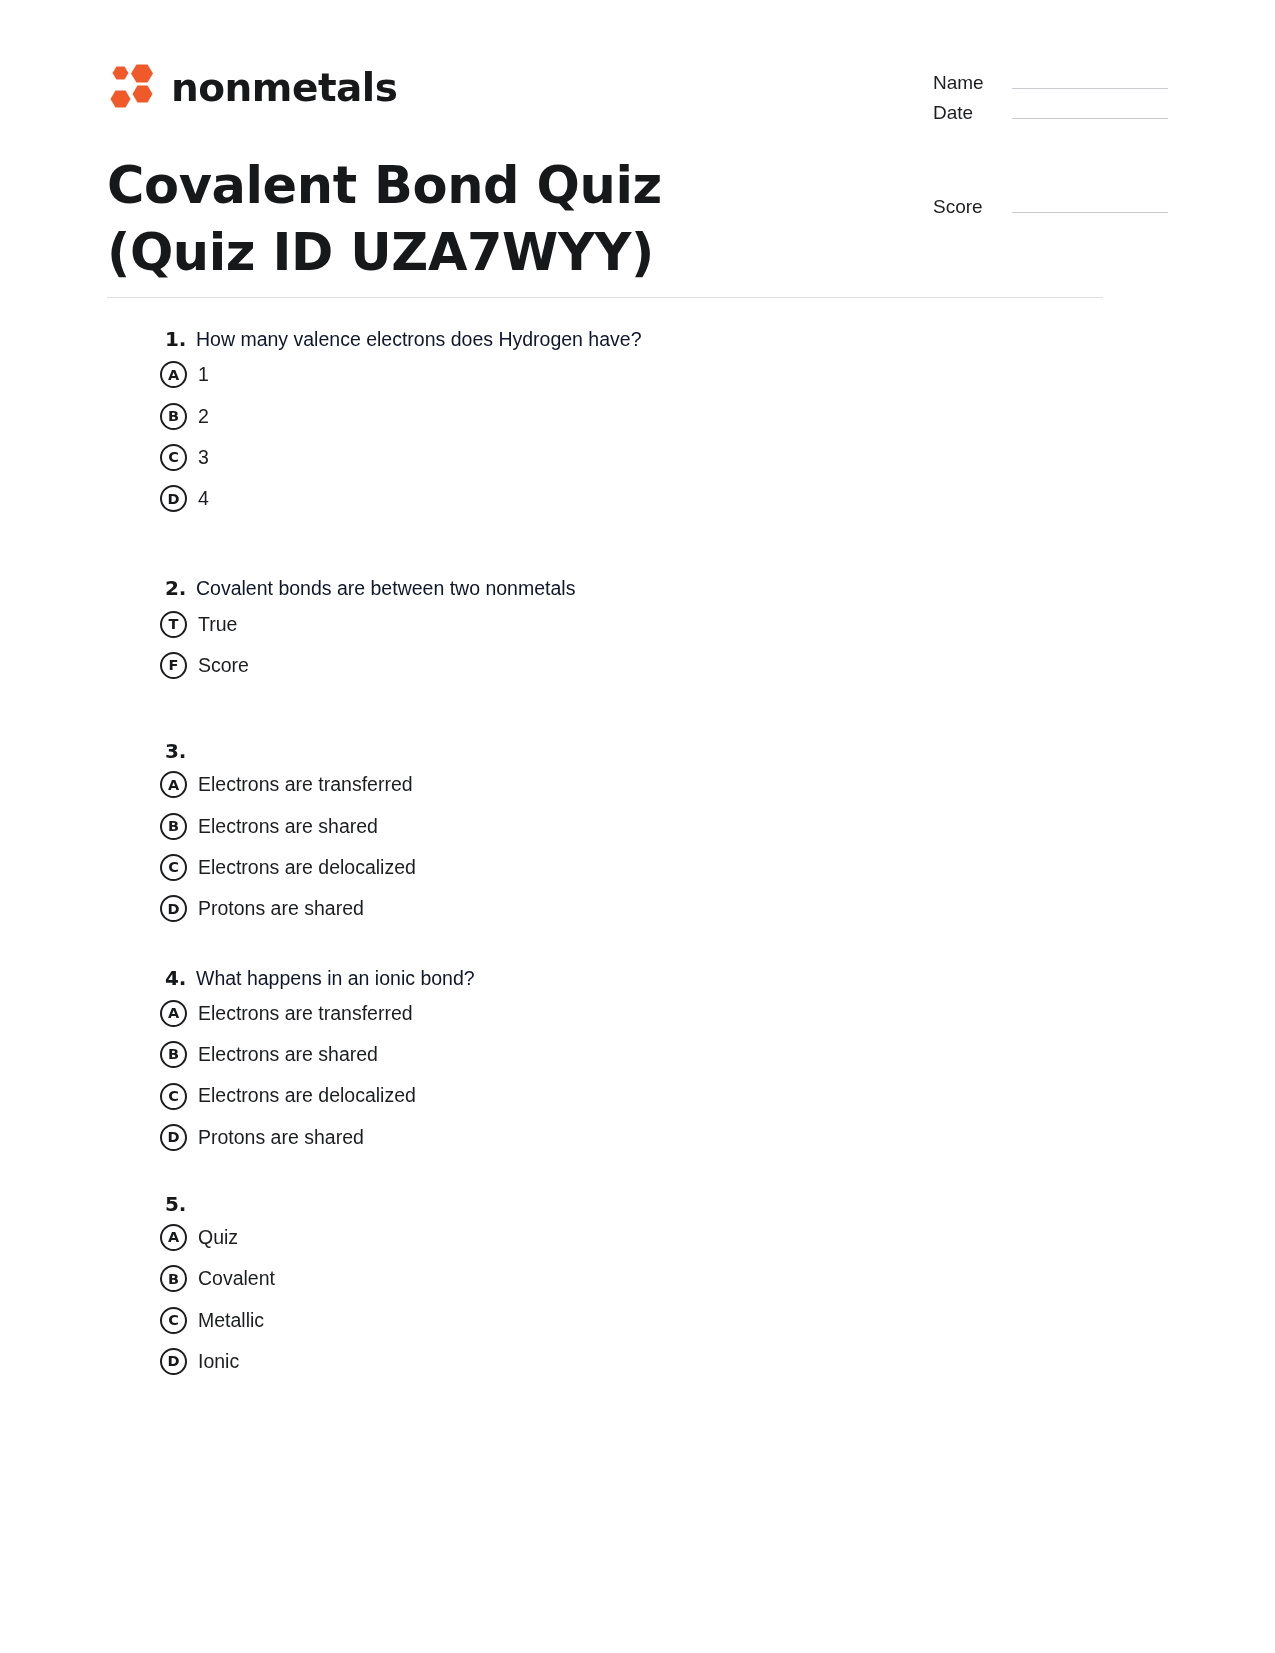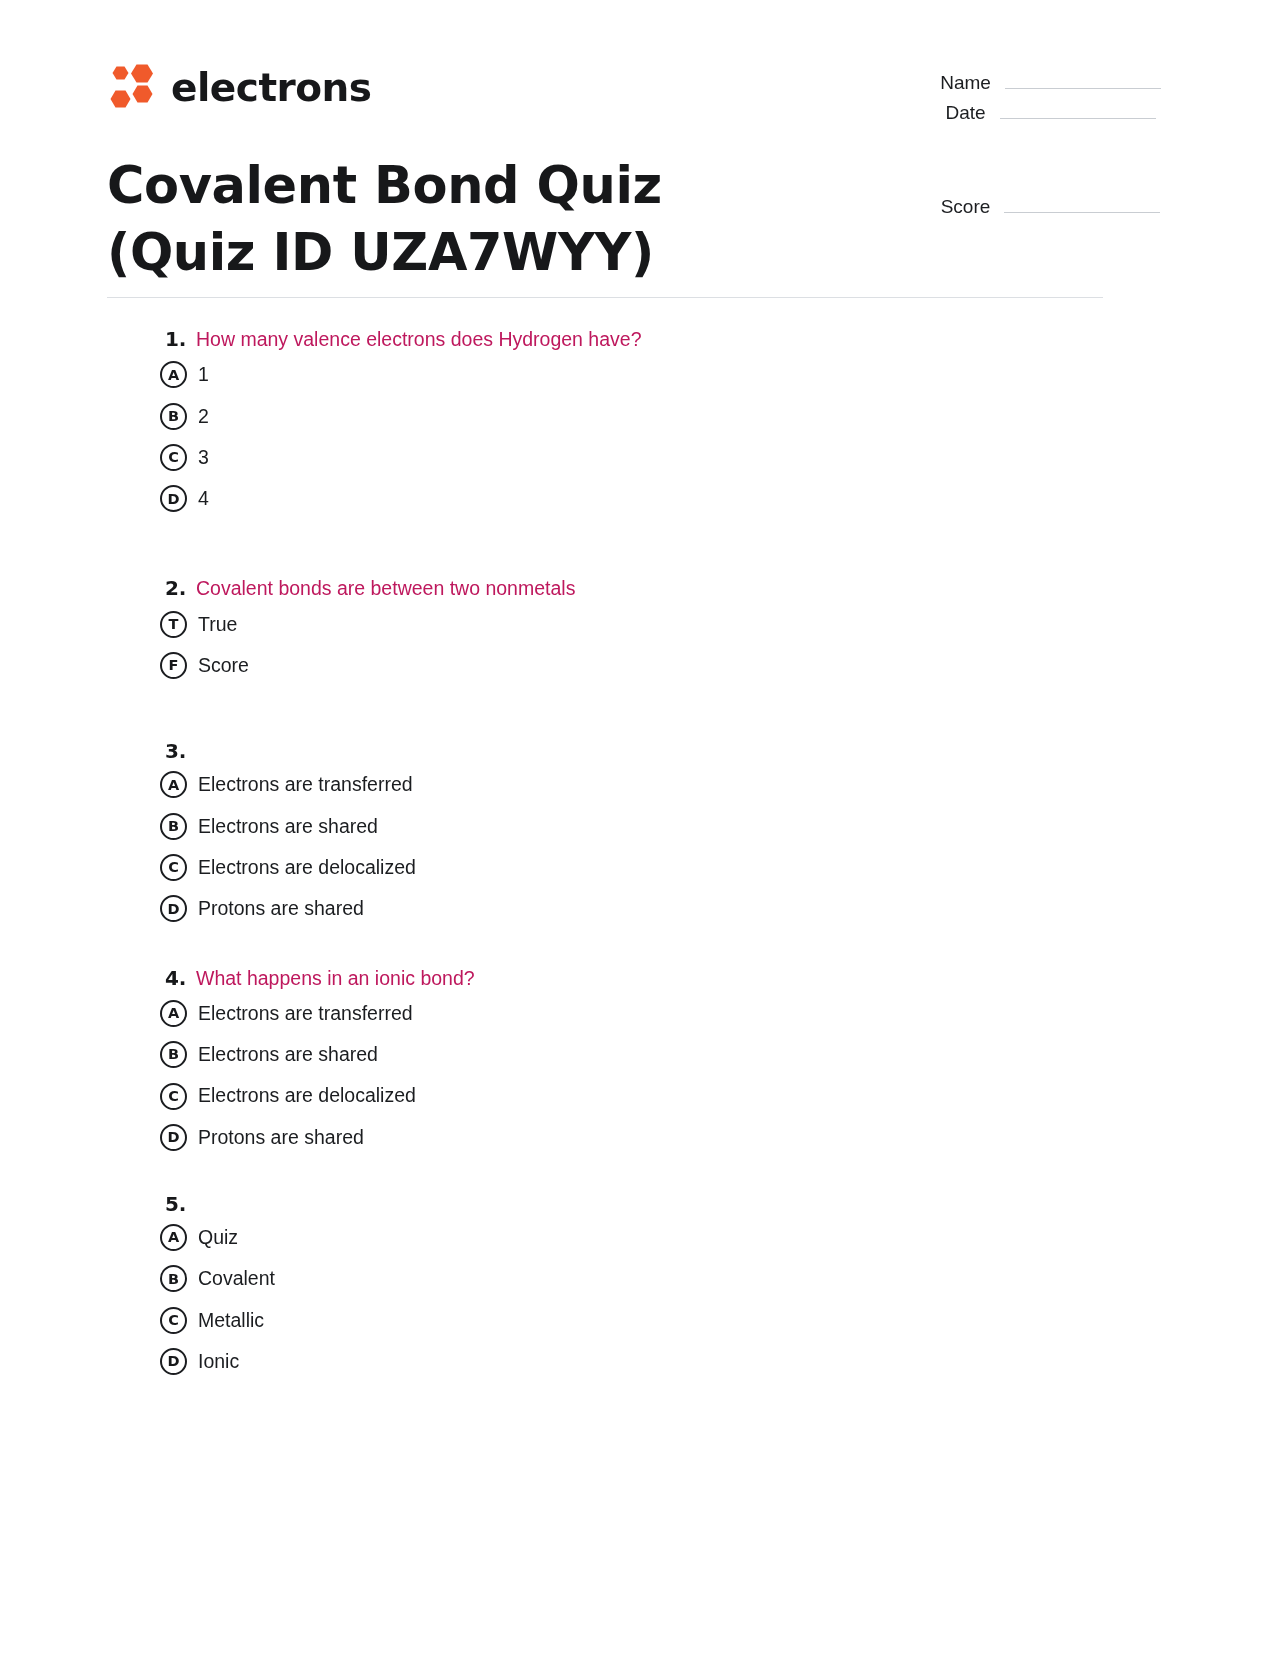--- a/index.html
+++ b/index.html
@@ -57,21 +57,21 @@
   }
 
   .meta-fields {
     width: 235px;
     padding-top: 16px;
   }
 
   .meta-row {
     display: flex;
     align-items: baseline;
-    justify-content: center;
+    justify-content: space-between;
     gap: 14px;
     margin-bottom: 8px;
   }
 
   .meta-label {
     font-size: 19px;
     color: #1c1e21;
     white-space: nowrap;
     font-family: "Liberation Sans", sans-serif;
   }
@@ -137,21 +137,21 @@
     font-weight: 700;
     color: #17181a;
     min-width: 24px;
     text-align: right;
     font-family: "DejaVu Sans", sans-serif;
     letter-spacing: -0.3px;
   }
 
   .q-text {
     font-size: 19.5px;
-    color: #be185d;
+    color: #0f172a;
     line-height: 1.45;
     font-family: "Liberation Sans", sans-serif;
     text-align: right;
   }
 
   .options { margin-top: 4px; }
 
   .option {
     display: flex;
     align-items: center;
@@ -201,21 +201,21 @@
       <span class="logo-mark">
         <svg viewBox="0 0 48 46" width="48" height="46" aria-hidden="true">
           <g fill="#F05A2B">
             <polygon points="9.5,2.5 17.5,2.5 21.5,9 17.5,15.5 9.5,15.5 5.5,9"></polygon>
             <polygon points="29.5,0.5 40.5,0.5 46,9.5 40.5,18.5 29.5,18.5 24,9.5"></polygon>
             <polygon points="30.5,21.5 40.5,21.5 45.5,30 40.5,38.5 30.5,38.5 25.5,30"></polygon>
             <polygon points="8.5,26.5 18.5,26.5 23.5,35 18.5,43.5 8.5,43.5 3.5,35"></polygon>
           </g>
         </svg>
       </span>
-      <span class="brand-name">electrons</span>
+      <span class="brand-name">nonmetals</span>
     </div>
 
     <div class="meta-fields">
       <div class="meta-row">
         <span class="meta-label">Name</span>
         <span class="meta-line"></span>
       </div>
       <div class="meta-row">
         <span class="meta-label">Date</span>
         <span class="meta-line"></span>

